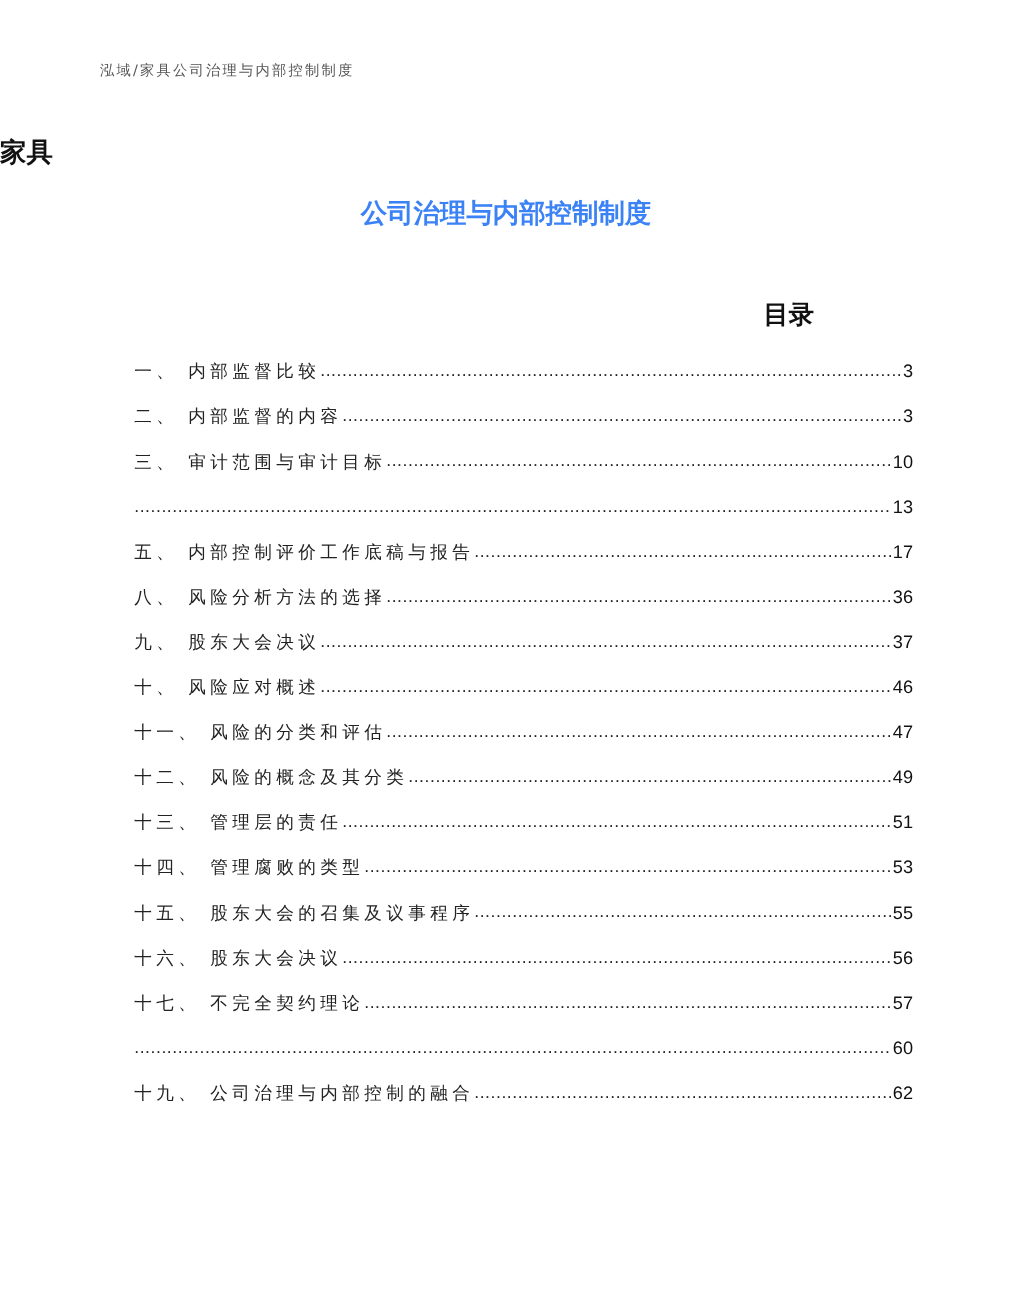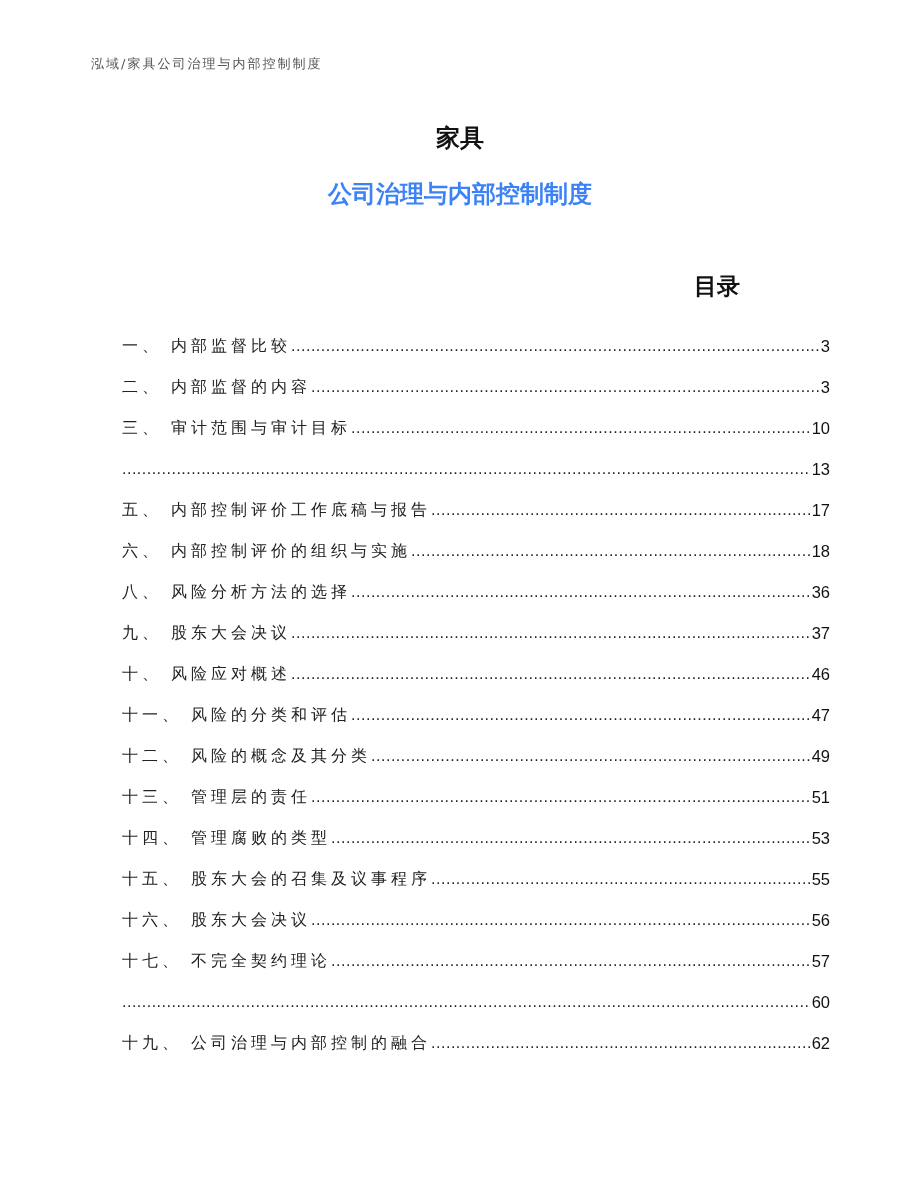--- a/index.html
+++ b/index.html
@@ -23,21 +23,20 @@
       color: #555555;
       letter-spacing: 2px;
       font-family: "DejaVu Sans", sans-serif;
       white-space: nowrap;
     }
     .title-1 {
       position: absolute;
       left: 0;
       width: 920px;
       top: 122px;
-      text-align: center;
       font-size: 24px;
       font-weight: bold;
       color: #111111;
       font-family: "DejaVu Sans", sans-serif;
     }
     .title-2 {
       position: absolute;
       left: 0;
       width: 920px;
       top: 178px;
@@ -62,21 +61,21 @@
       position: absolute;
       left: 122px;
       top: 325px;
       width: 708px;
       margin: 0;
       padding: 0;
       list-style: none;
     }
     .toc-item {
       display: flex;
-      align-items: center;
+      align-items: flex-start;
       height: 41px;
       line-height: 26px;
       cursor: pointer;
     }
     .toc-label {
       flex: 0 0 auto;
       font-size: 16px;
       color: #222222;
       letter-spacing: 4px;
       white-space: nowrap;
@@ -132,25 +131,20 @@
   <li class="toc-item">
       <span class="toc-leader"></span>
       <span class="toc-page">13</span>
     </li>
   <li class="toc-item">
       <span class="toc-label">五、 内部控制评价工作底稿与报告</span>
       <span class="toc-leader"></span>
       <span class="toc-page">17</span>
     </li>
   <li class="toc-item">
-      <span class="toc-label">六、 内部控制评价的组织与实施</span>
-      <span class="toc-leader"></span>
-      <span class="toc-page">18</span>
-    </li>
-  <li class="toc-item">
       <span class="toc-label">八、 风险分析方法的选择</span>
       <span class="toc-leader"></span>
       <span class="toc-page">36</span>
     </li>
   <li class="toc-item">
       <span class="toc-label">九、 股东大会决议</span>
       <span class="toc-leader"></span>
       <span class="toc-page">37</span>
     </li>
   <li class="toc-item">

